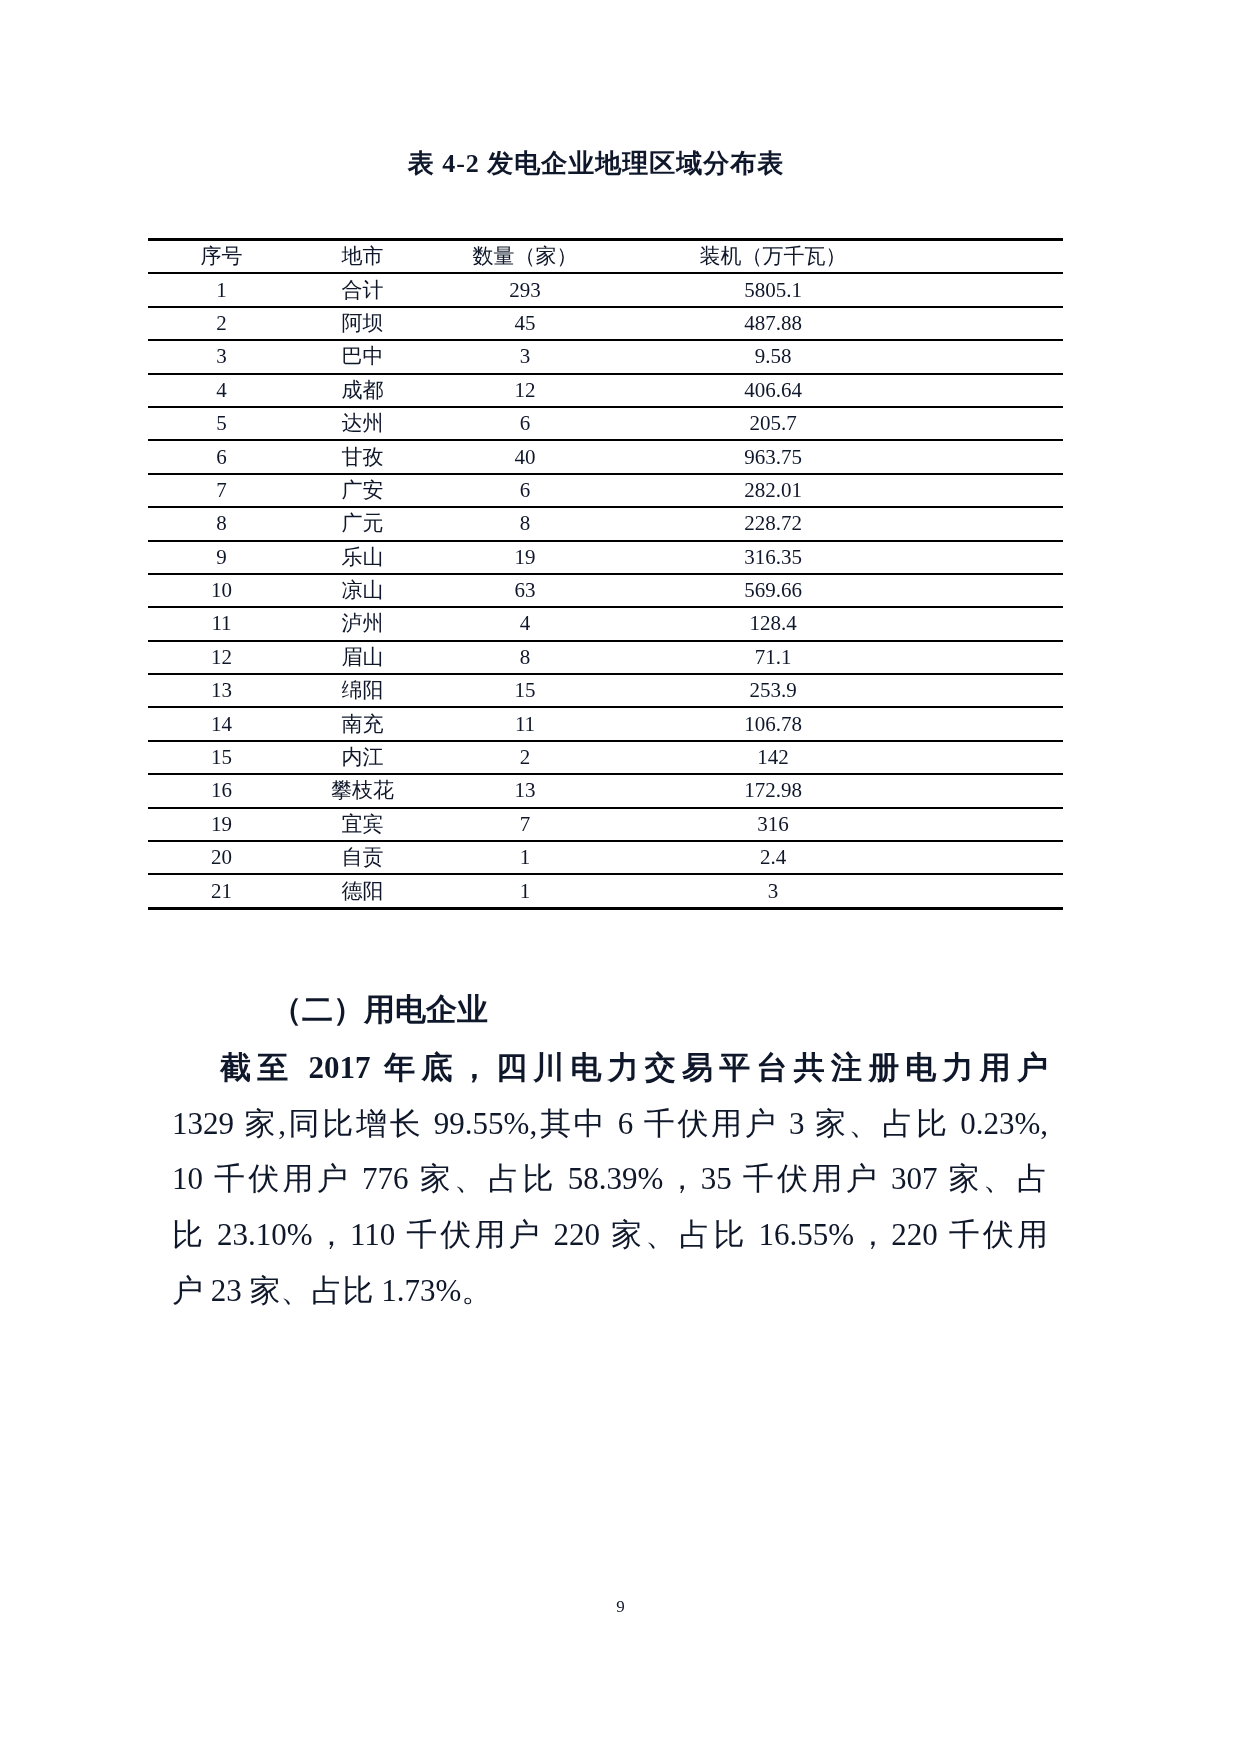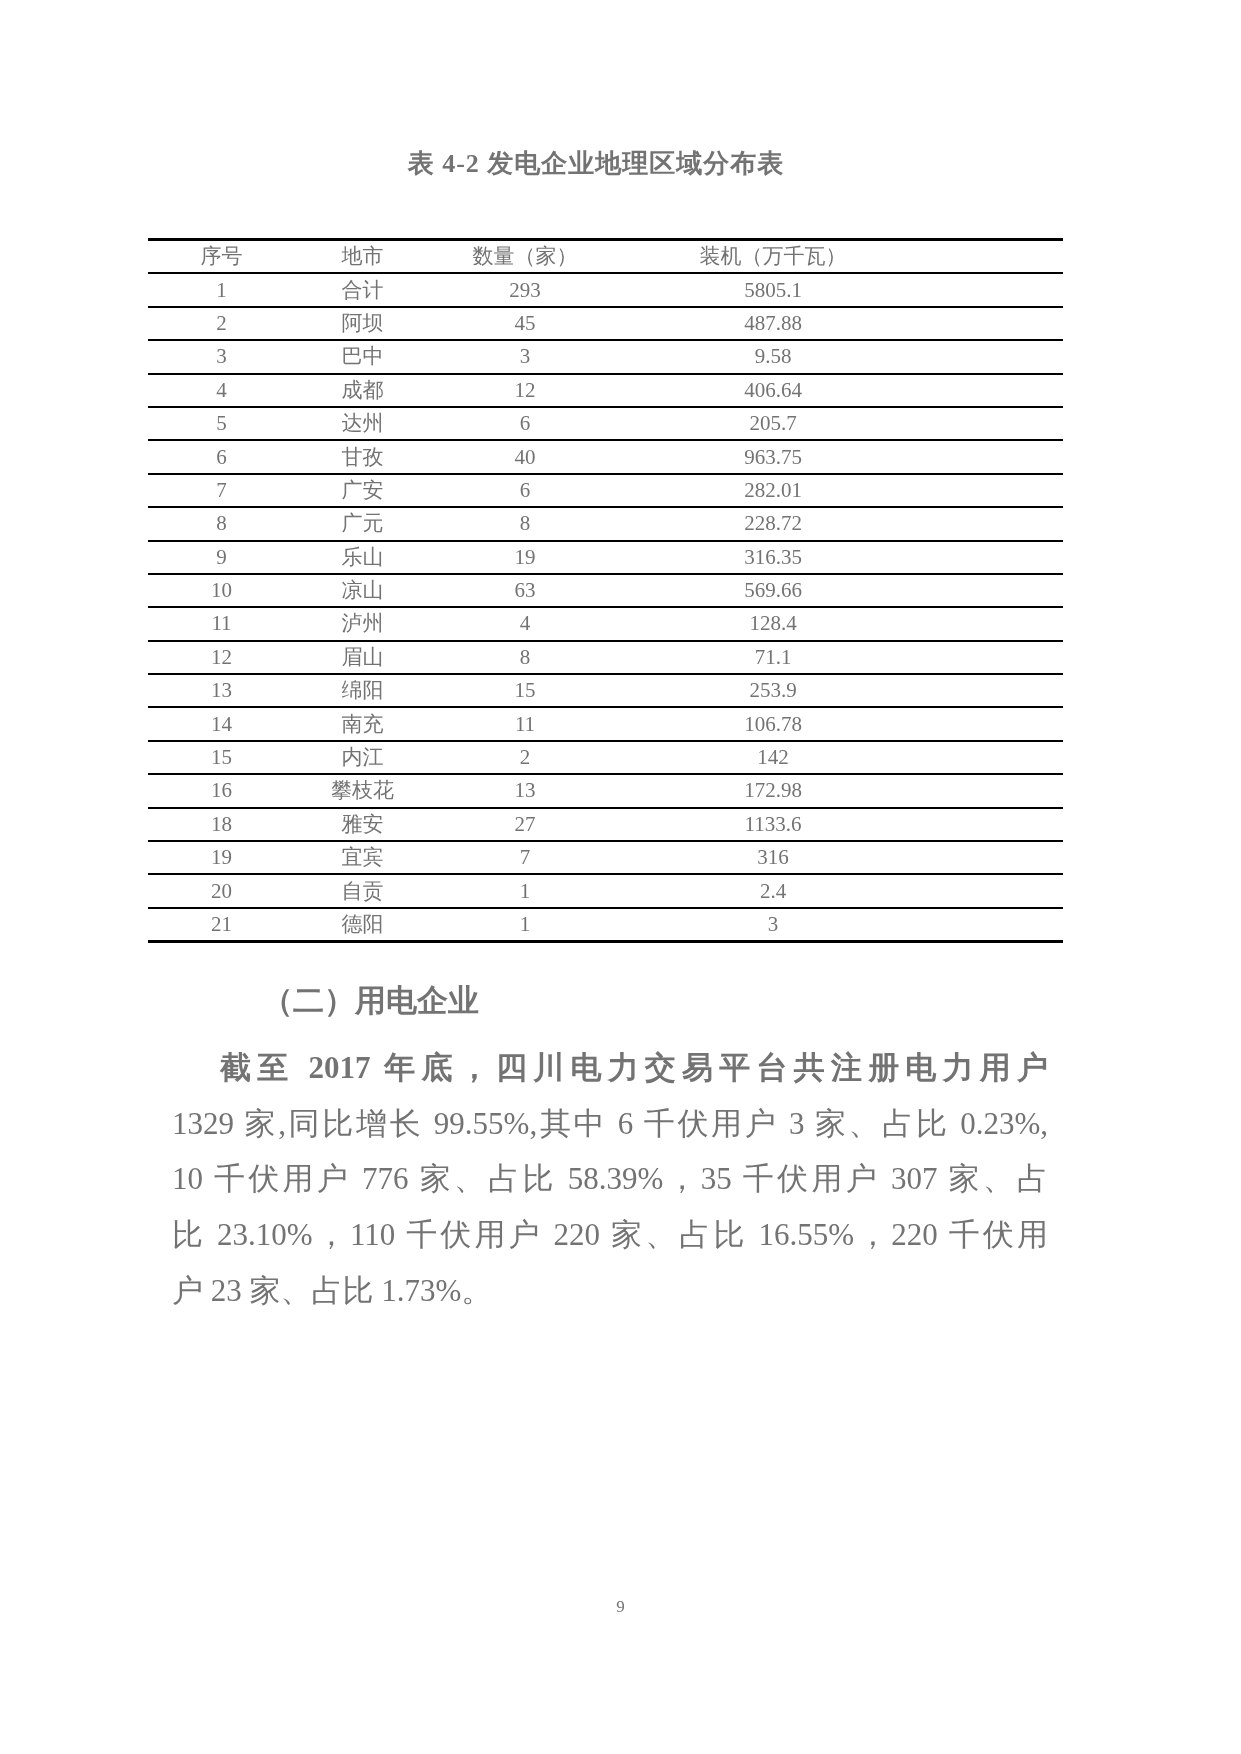--- a/index.html
+++ b/index.html
@@ -1,21 +1,21 @@
 <!DOCTYPE html>
 <html><head>
 <meta charset="utf-8">
 <style>
   html, body { margin: 0; padding: 0; background: #ffffff; }
   .page {
     position: relative;
     width: 1241px;
     height: 1754px;
     background: #ffffff;
-    color: #737373;
+    color: #0f172a;
     font-family: "Liberation Serif", serif;
     overflow: hidden;
   }
   .table-title {
     position: absolute;
     top: 146px;
     left: 0;
     width: 1192px;
     text-align: center;
     font-size: 26px;
@@ -44,21 +44,21 @@
     border-bottom: 2px solid #000;
     overflow: hidden;
   }
   .dist-table th:nth-child(4), .dist-table td:nth-child(4) {
     padding-right: 137px;
   }
   .section-heading {
     position: absolute;
     top: 980px;
     left: 262px;
-    margin: 0;
+    margin: 9px;
     font-size: 31px;
     font-weight: bold;
   }
   .paragraph {
     position: absolute;
     top: 1040px;
     left: 172px;
     width: 876px;
     font-size: 31px;
   }
@@ -192,26 +192,20 @@
           <td>2</td>
           <td>142</td>
         </tr>
         <tr>
           <td>16</td>
           <td>攀枝花</td>
           <td>13</td>
           <td>172.98</td>
         </tr>
         <tr>
-          <td>18</td>
-          <td>雅安</td>
-          <td>27</td>
-          <td>1133.6</td>
-        </tr>
-        <tr>
           <td>19</td>
           <td>宜宾</td>
           <td>7</td>
           <td>316</td>
         </tr>
         <tr>
           <td>20</td>
           <td>自贡</td>
           <td>1</td>
           <td>2.4</td>

